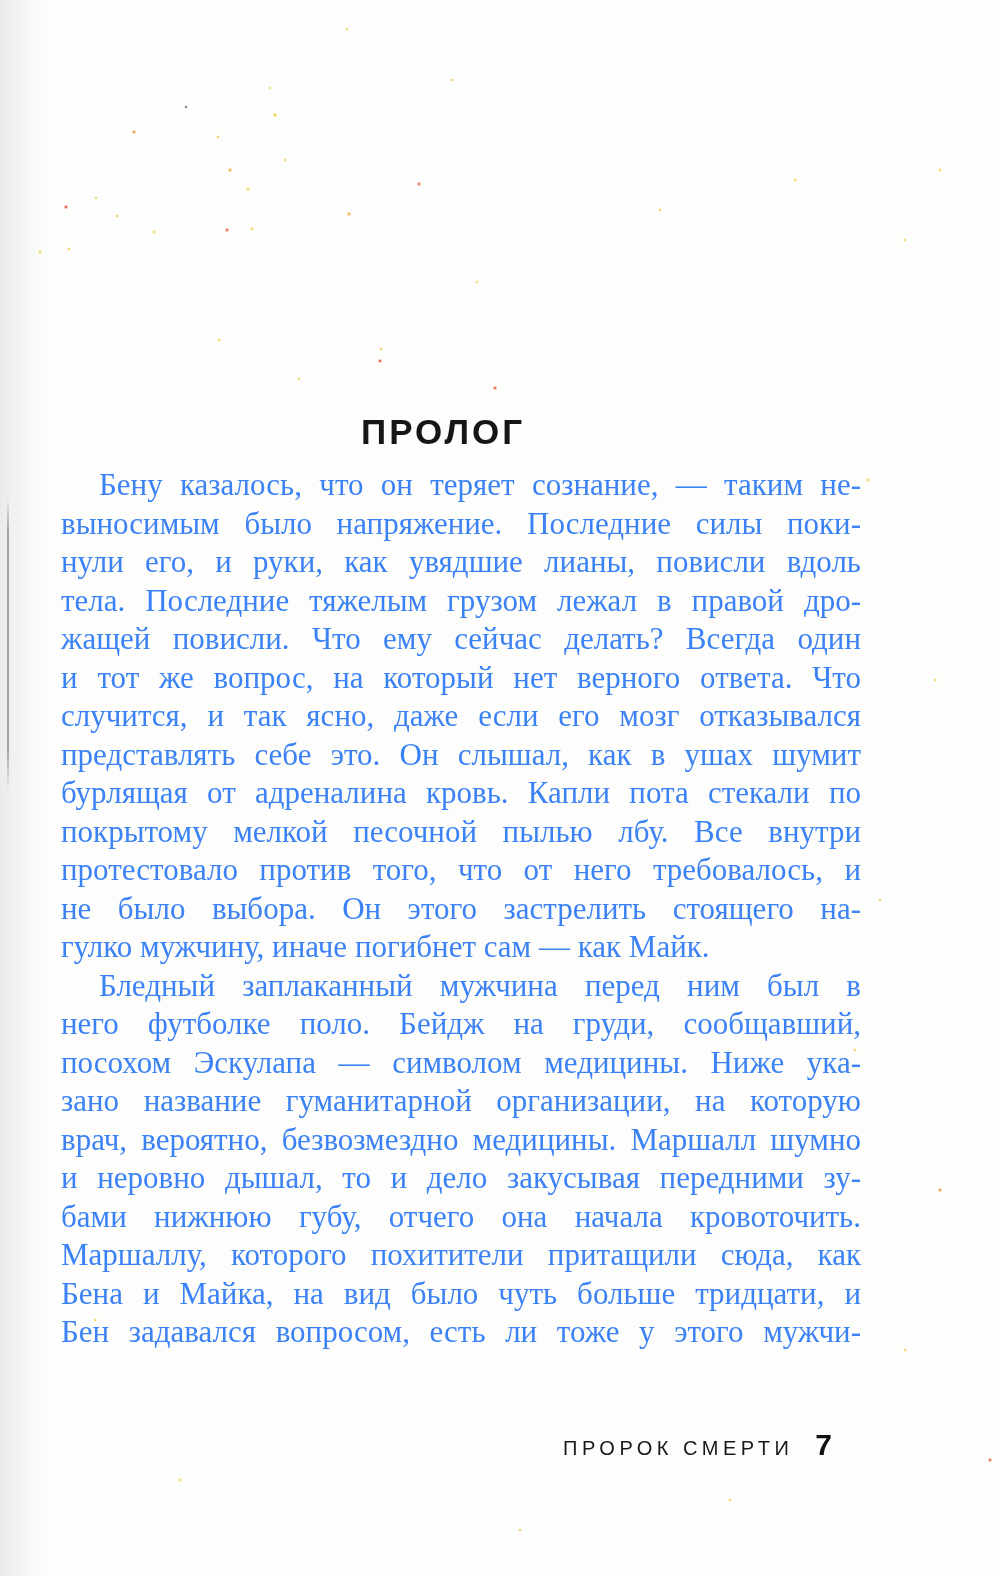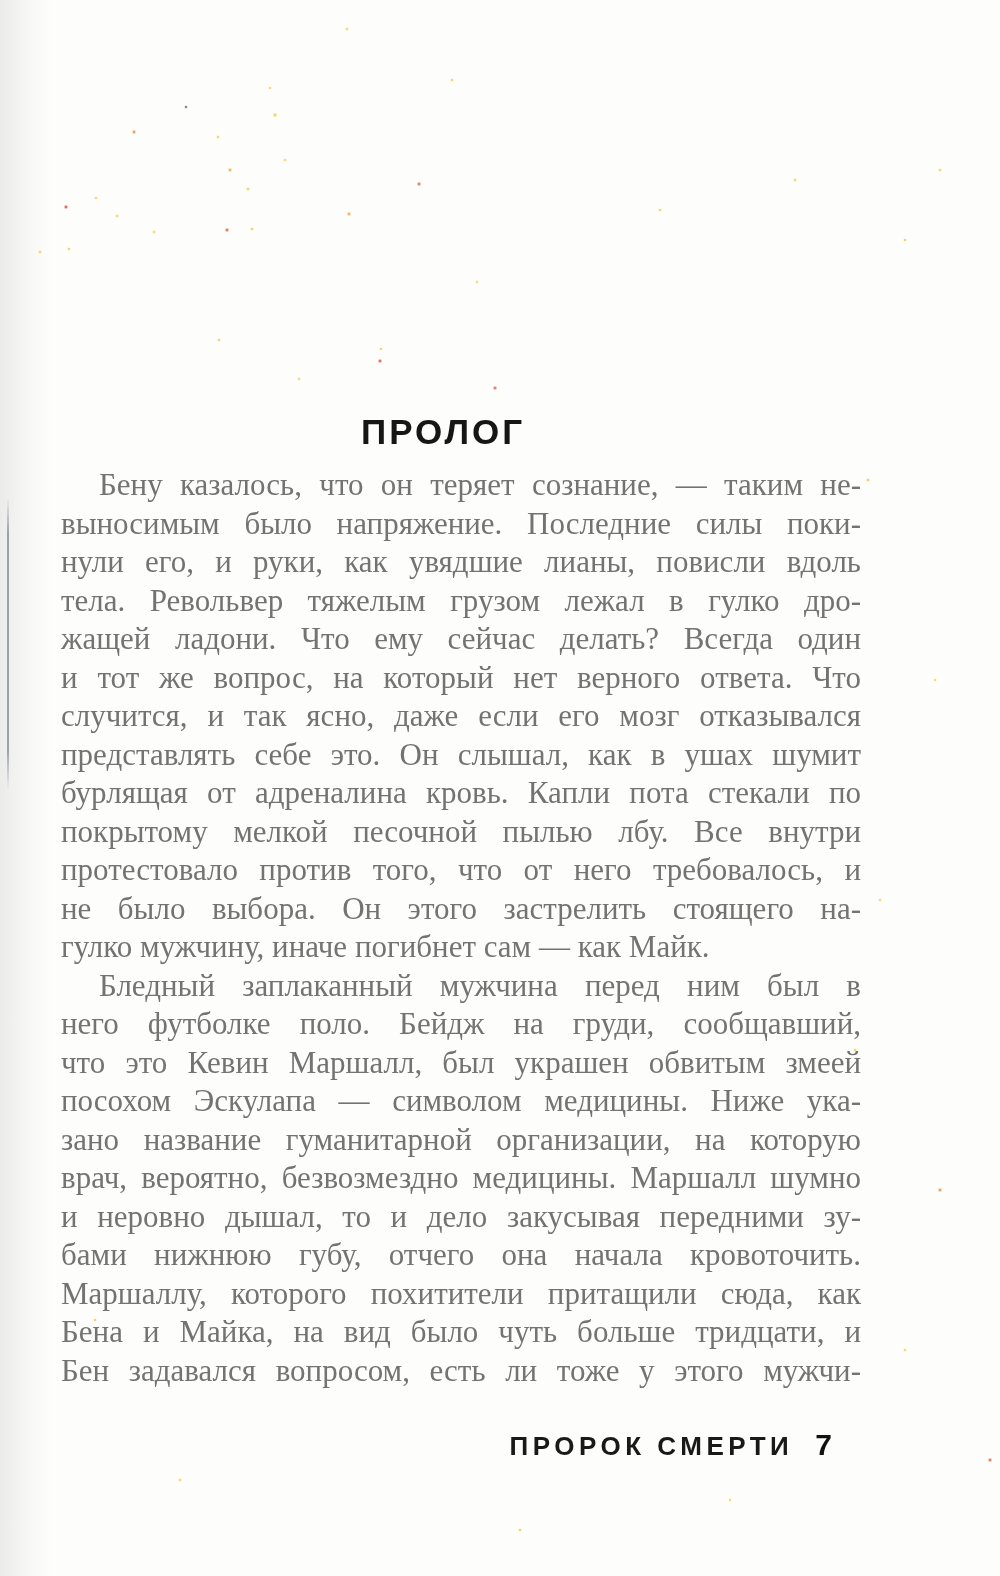--- a/index.html
+++ b/index.html
@@ -89,21 +89,21 @@
     color: #161616;
     margin: 0 0 14px 300px;
   }
   .paragraph {
     margin: 0;
   }
   .line {
     font-family: "Liberation Serif", serif;
     font-size: 31px;
     line-height: 38.5px;
-    color: #737373;
+    color: #3b82f6;
     text-align: justify;
     text-align-last: justify;
     white-space: normal;
   }
   .line.indent {
     text-indent: 38px;
   }
   .line.no-just {
     text-align-last: left;
   }
@@ -111,22 +111,22 @@
     position: absolute;
     top: 1428px;
     right: 167px;
     display: flex;
     align-items: baseline;
     gap: 22px;
     font-family: "Liberation Sans", sans-serif;
     color: #191919;
   }
   .running-title {
-    font-size: 26px;
-    font-weight: bold;
+    font-size: 20px;
+    font-weight: normal;
     letter-spacing: 4.5px;
   }
   .page-number {
     font-size: 30px;
     font-weight: bold;
     letter-spacing: 1px;
     color: #111;
   }
 </style>
 </head>
@@ -138,36 +138,35 @@
   <div class="edge-line"></div>
   <div class="specks"></div>
 
   <div class="content">
     <h1 class="heading">ПРОЛОГ</h1>
 
     <div class="paragraph">
       <div class="line indent">Бену казалось, что он теряет сознание, — таким не-</div>
       <div class="line">выносимым было напряжение. Последние силы поки-</div>
       <div class="line">нули его, и руки, как увядшие лианы, повисли вдоль</div>
-      <div class="line">тела. Револьвер тяжелым грузом лежал в гулко дро-</div>
-      <div class="line">жащей ладони. Что ему сейчас делать? Всегда один</div>
+      <div class="line">тела. Последние тяжелым грузом лежал в правой дро-</div>
+      <div class="line">жащей повисли. Что ему сейчас делать? Всегда один</div>
       <div class="line">и тот же вопрос, на который нет верного ответа. Что</div>
       <div class="line">случится, и так ясно, даже если его мозг отказывался</div>
       <div class="line">представлять себе это. Он слышал, как в ушах шумит</div>
       <div class="line">бурлящая от адреналина кровь. Капли пота стекали по</div>
       <div class="line">покрытому мелкой песочной пылью лбу. Все внутри</div>
       <div class="line">протестовало против того, что от него требовалось, и</div>
       <div class="line">не было выбора. Он этого застрелить стоящего на-</div>
       <div class="line no-just">гулко мужчину, иначе погибнет сам — как Майк.</div>
     </div>
 
     <div class="paragraph">
       <div class="line indent">Бледный заплаканный мужчина перед ним был в</div>
       <div class="line">него футболке поло. Бейдж на груди, сообщавший,</div>
-      <div class="line">что это Кевин Маршалл, был украшен обвитым змеей</div>
       <div class="line">посохом Эскулапа — символом медицины. Ниже ука-</div>
       <div class="line">зано название гуманитарной организации, на которую</div>
       <div class="line">врач, вероятно, безвозмездно медицины. Маршалл шумно</div>
       <div class="line">и неровно дышал, то и дело закусывая передними зу-</div>
       <div class="line">бами нижнюю губу, отчего она начала кровоточить.</div>
       <div class="line">Маршаллу, которого похитители притащили сюда, как</div>
       <div class="line">Бена и Майка, на вид было чуть больше тридцати, и</div>
       <div class="line">Бен задавался вопросом, есть ли тоже у этого мужчи-</div>
     </div>
   </div>

